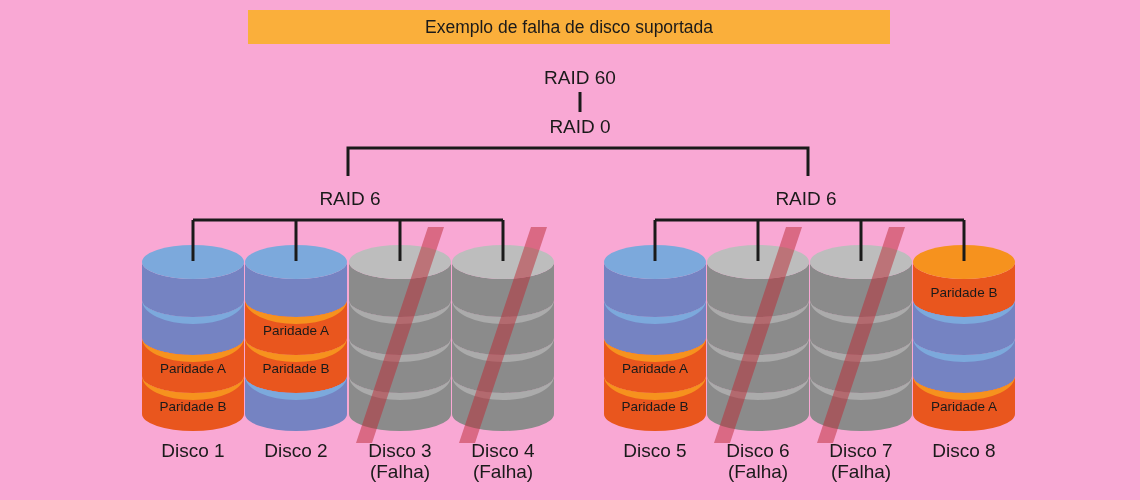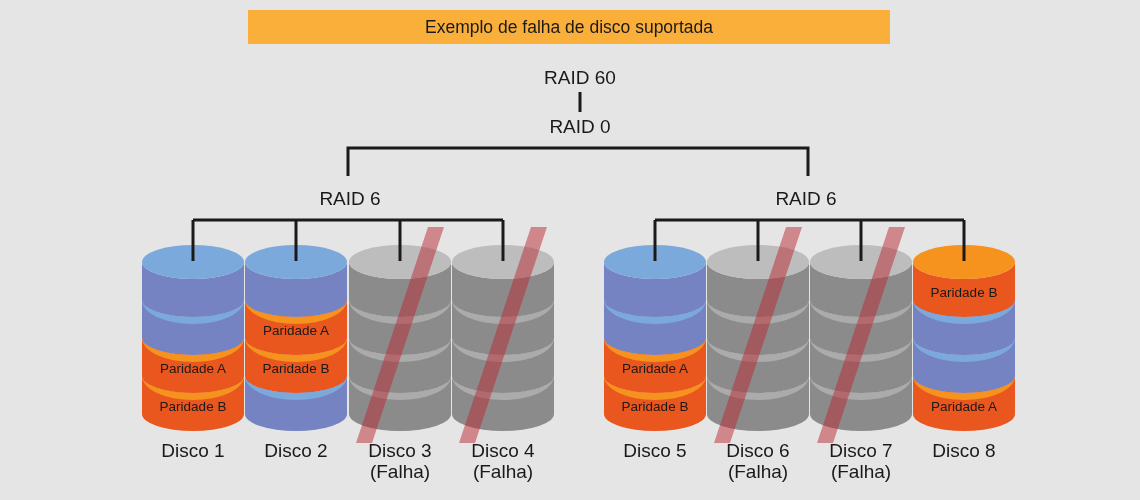--- a/index.html
+++ b/index.html
@@ -1,19 +1,19 @@
 <!DOCTYPE html>
 <html><head>
 <meta charset="utf-8">
 <style>
   html,body{margin:0;padding:0;background:#ffffff;}
   .canvas{
     position:relative;
     width:1140px;height:500px;
-    background:#e5e5e5;
+    background:#f9a8d4;
     font-family:"Liberation Sans", sans-serif;
   }
   svg text{
     font-family:"Liberation Sans", sans-serif;
     fill:#1a1a1a;
   }
   .banner-text{font-size:17.5px;}
   .tree-text{font-size:19px;}
   .disk-name{font-size:19px;}
   .seg-text{font-size:13.5px;}

